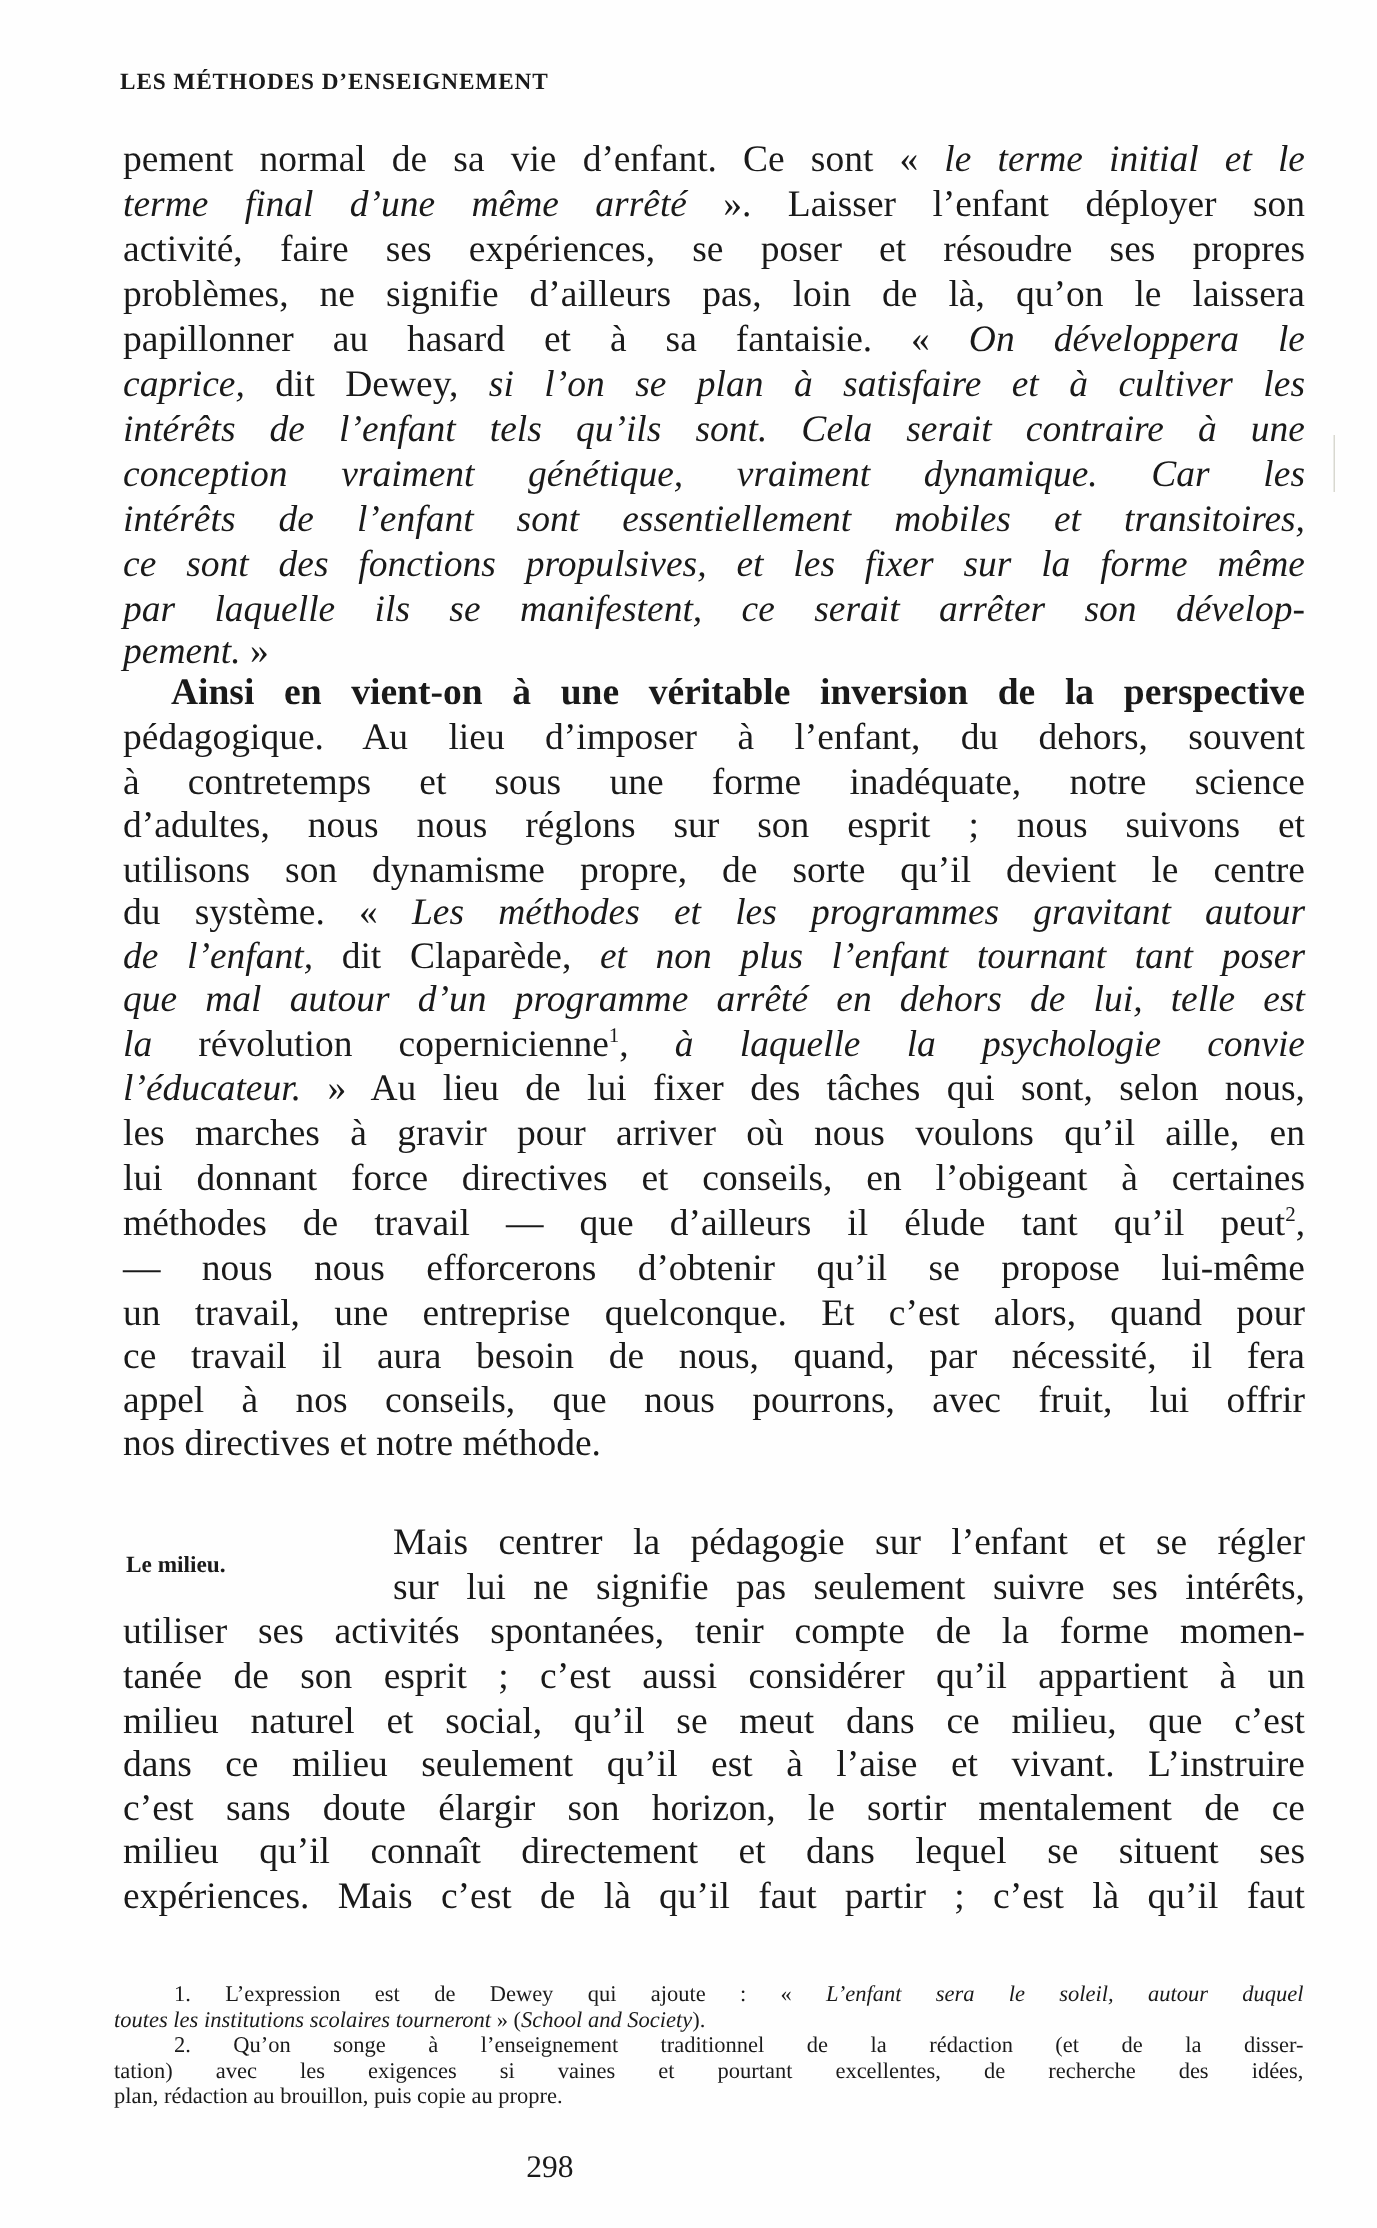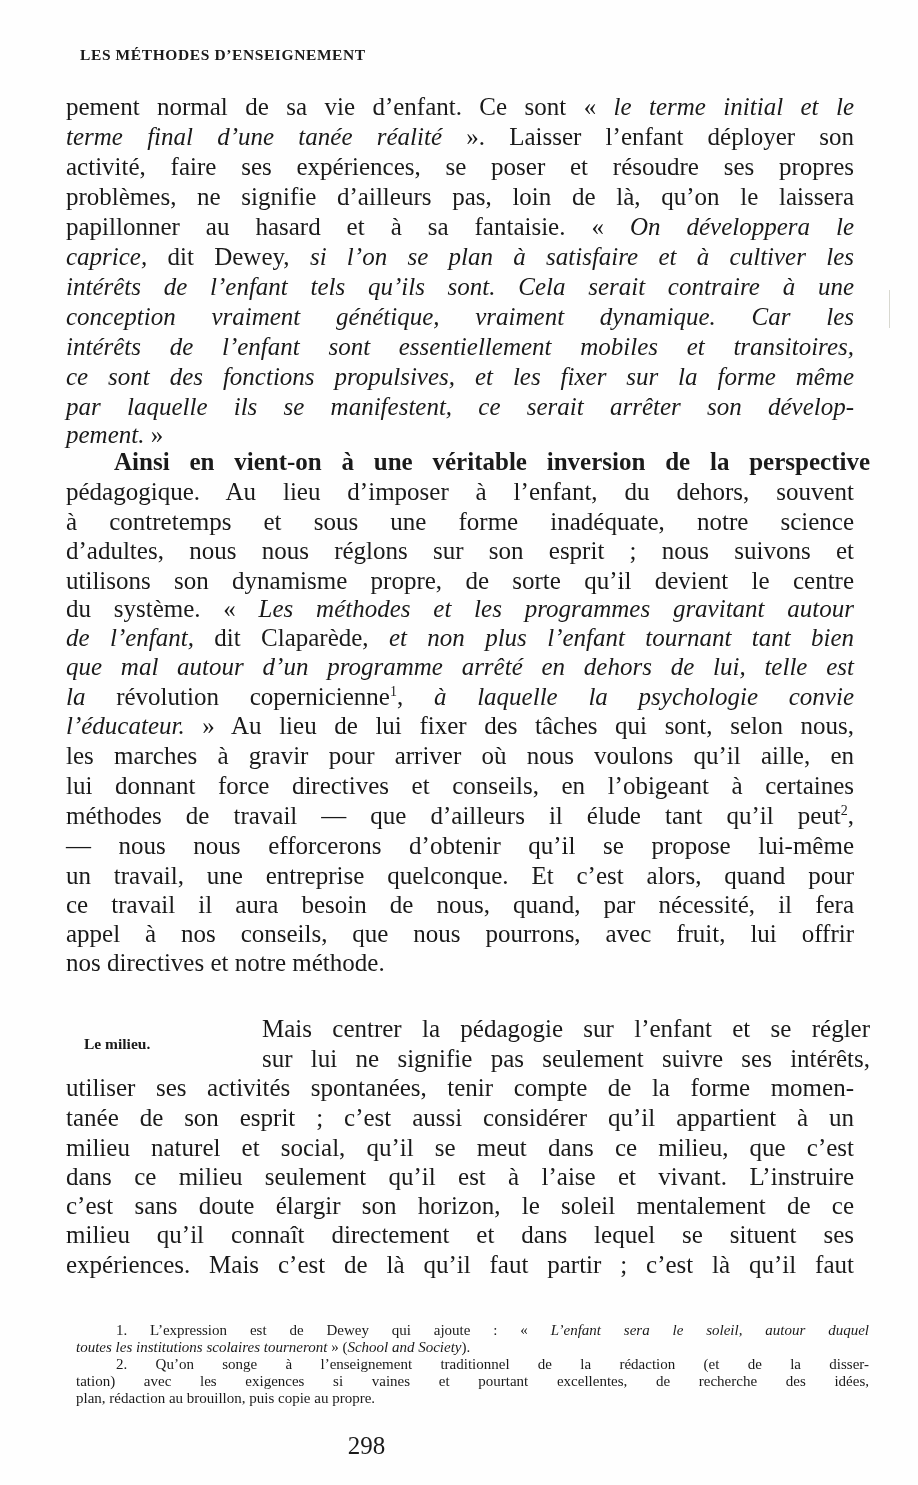--- a/index.html
+++ b/index.html
@@ -6,21 +6,21 @@
     body {
       width: 918px; height: 1485px; background: #fefefe; position: relative; overflow: hidden;
       color: #1a1a1a;
       font-family: "Liberation Serif", "DejaVu Serif", serif;
     }
     .running-head {
       position: absolute; left: 80px; top: 46px;
       font-size: 15.5px; font-weight: bold; letter-spacing: 0.6px;
     }
     .line {
-      position: absolute; left: 66px; width: 788px;
+      position: absolute; left: 82px; width: 788px;
       font-size: 25px; line-height: 30px; height: 30px;
       white-space: nowrap;
       text-align: justify; text-align-last: justify;
     }
     .line.last { text-align-last: left; }
     .line.indent { left: 114px; width: 756px; font-weight: bold; }
     .line.mid { left: 262px; width: 608px; }
     i { font-style: italic; }
     sup { font-size: 14px; line-height: 0; vertical-align: super; }
     .margin-note {
@@ -29,52 +29,52 @@
     }
     .fn {
       position: absolute; left: 76px; width: 793px;
       font-size: 15px; line-height: 17px; height: 17px; white-space: nowrap;
       text-align: justify; text-align-last: justify;
     }
     .fn.indent { left: 116px; width: 753px; }
     .fn.last { text-align-last: left; }
     .page-number {
       position: absolute; left: 0; width: 733px; top: 1432px; text-align: center;
-      font-size: 25px;
+      font-size: 21px;
     }
     .scan-mark { position: absolute; left: 889px; top: 290px; width: 1px; height: 38px; background: #d8d8d0; }
   </style>
 </head>
 <body>
 
 <div class="running-head">LES MÉTHODES D’ENSEIGNEMENT</div>
 
 <div>
   <div class="line" style="top:92px"><span>pement normal de sa vie d’enfant. Ce sont « </span><i>le terme initial et le</i></div>
-  <div class="line" style="top:122px"><i>terme final d’une tanée réalité</i><span> ». Laisser l’enfant déployer son</span></div>
+  <div class="line" style="top:122px"><i>terme final d’une même arrêté</i><span> ». Laisser l’enfant déployer son</span></div>
   <div class="line" style="top:152px"><span>activité, faire ses expériences, se poser et résoudre ses propres</span></div>
   <div class="line" style="top:182px"><span>problèmes, ne signifie d’ailleurs pas, loin de là, qu’on le laissera</span></div>
   <div class="line" style="top:212px"><span>papillonner au hasard et à sa fantaisie. « </span><i>On développera le</i></div>
   <div class="line" style="top:242px"><i>caprice,</i><span> dit Dewey, </span><i>si l’on se plan à satisfaire et à cultiver les</i></div>
   <div class="line" style="top:272px"><i>intérêts de l’enfant tels qu’ils sont. Cela serait contraire à une</i></div>
   <div class="line" style="top:302px"><i>conception vraiment génétique, vraiment dynamique. Car les</i></div>
   <div class="line" style="top:332px"><i>intérêts de l’enfant sont essentiellement mobiles et transitoires,</i></div>
   <div class="line" style="top:362px"><i>ce sont des fonctions propulsives, et les fixer sur la forme même</i></div>
   <div class="line" style="top:392px"><i>par laquelle ils se manifestent, ce serait arrêter son dévelop-</i></div>
   <div class="line last" style="top:420px"><i>pement.</i><span> »</span></div>
 </div>
 
 <div>
   <div class="line indent" style="top:447px">Ainsi en vient-on à une véritable inversion de la perspective</div>
   <div class="line" style="top:477px">pédagogique. Au lieu d’imposer à l’enfant, du dehors, souvent</div>
   <div class="line" style="top:507px">à contretemps et sous une forme inadéquate, notre science</div>
   <div class="line" style="top:536px">d’adultes, nous nous réglons sur son esprit ; nous suivons et</div>
   <div class="line" style="top:566px">utilisons son dynamisme propre, de sorte qu’il devient le centre</div>
   <div class="line" style="top:594px"><span>du système. « </span><i>Les méthodes et les programmes gravitant autour</i></div>
-  <div class="line" style="top:623px"><i>de l’enfant,</i><span> dit Claparède, </span><i>et non plus l’enfant tournant tant bien</i></div>
+  <div class="line" style="top:623px"><i>de l’enfant,</i><span> dit Claparède, </span><i>et non plus l’enfant tournant tant poser</i></div>
   <div class="line" style="top:652px"><i>que mal autour d’un programme arrêté en dehors de lui, telle est</i></div>
   <div class="line" style="top:682px"><i>la</i><span> révolution copernicienne</span><sup>1</sup><span>, </span><i>à laquelle la psychologie convie</i></div>
   <div class="line" style="top:711px"><i>l’éducateur.</i><span> » Au lieu de lui fixer des tâches qui sont, selon nous,</span></div>
   <div class="line" style="top:741px">les marches à gravir pour arriver où nous voulons qu’il aille, en</div>
   <div class="line" style="top:771px">lui donnant force directives et conseils, en l’obigeant à certaines</div>
   <div class="line" style="top:801px"><span>méthodes de travail — que d’ailleurs il élude tant qu’il peut</span><sup>2</sup><span>,</span></div>
   <div class="line" style="top:831px">— nous nous efforcerons d’obtenir qu’il se propose lui-même</div>
   <div class="line" style="top:861px">un travail, une entreprise quelconque. Et c’est alors, quand pour</div>
   <div class="line" style="top:890px">ce travail il aura besoin de nous, quand, par nécessité, il fera</div>
   <div class="line" style="top:919px">appel à nos conseils, que nous pourrons, avec fruit, lui offrir</div>
@@ -83,21 +83,21 @@
 
 <div class="margin-note">Le milieu.</div>
 
 <div>
   <div class="line mid" style="top:1014px">Mais centrer la pédagogie sur l’enfant et se régler</div>
   <div class="line mid" style="top:1044px">sur lui ne signifie pas seulement suivre ses intérêts,</div>
   <div class="line" style="top:1073px">utiliser ses activités spontanées, tenir compte de la forme momen-</div>
   <div class="line" style="top:1103px">tanée de son esprit ; c’est aussi considérer qu’il appartient à un</div>
   <div class="line" style="top:1133px">milieu naturel et social, qu’il se meut dans ce milieu, que c’est</div>
   <div class="line" style="top:1162px">dans ce milieu seulement qu’il est à l’aise et vivant. L’instruire</div>
-  <div class="line" style="top:1191px">c’est sans doute élargir son horizon, le soleil mentalement de ce</div>
+  <div class="line" style="top:1191px">c’est sans doute élargir son horizon, le sortir mentalement de ce</div>
   <div class="line" style="top:1220px">milieu qu’il connaît directement et dans lequel se situent ses</div>
   <div class="line" style="top:1250px">expériences. Mais c’est de là qu’il faut partir ; c’est là qu’il faut</div>
 </div>
 
 <div>
   <div class="fn indent" style="top:1322px"><span>1. L’expression est de Dewey qui ajoute : « </span><i>L’enfant sera le soleil, autour duquel</i></div>
   <div class="fn last" style="top:1339px"><i>toutes les institutions scolaires tourneront</i><span> » (</span><i>School and Society</i><span>).</span></div>
   <div class="fn indent" style="top:1356px">2. Qu’on songe à l’enseignement traditionnel de la rédaction (et de la disser-</div>
   <div class="fn" style="top:1373px">tation) avec les exigences si vaines et pourtant excellentes, de recherche des idées,</div>
   <div class="fn last" style="top:1390px">plan, rédaction au brouillon, puis copie au propre.</div>

